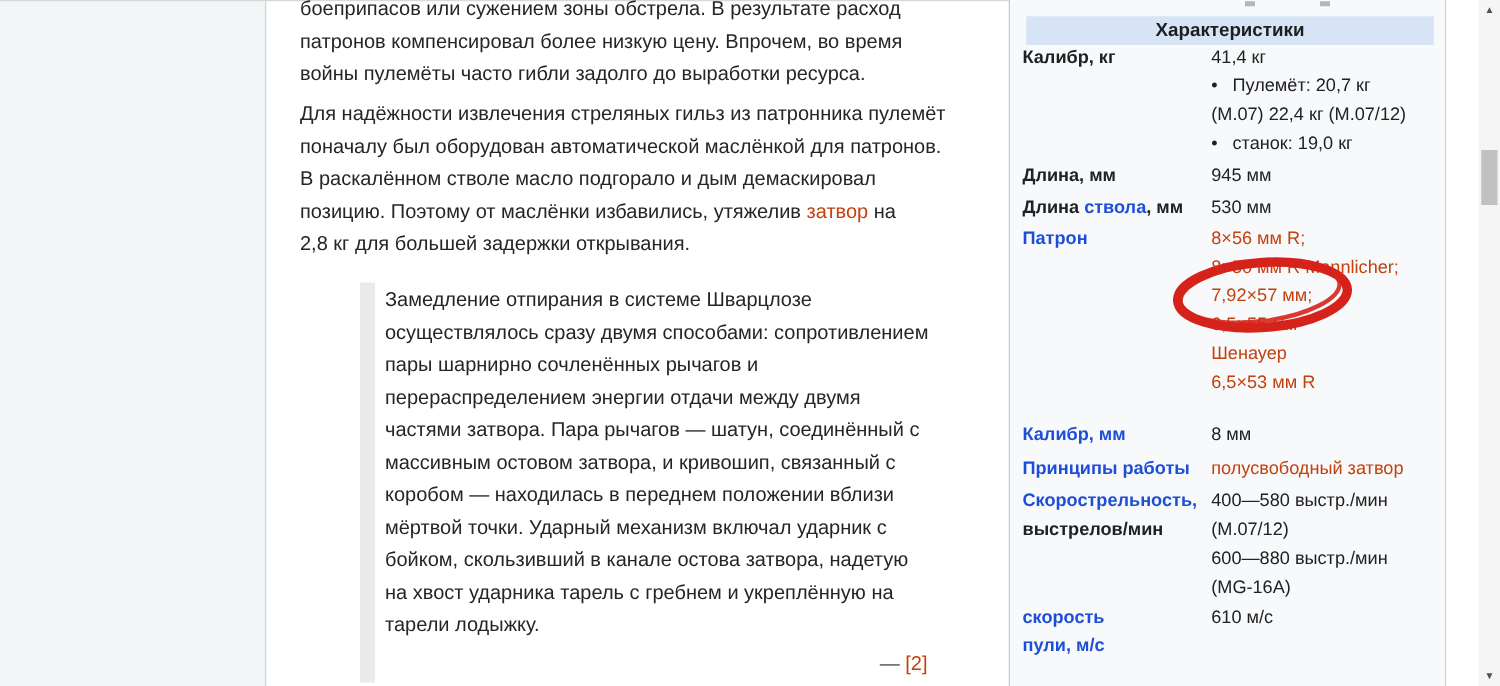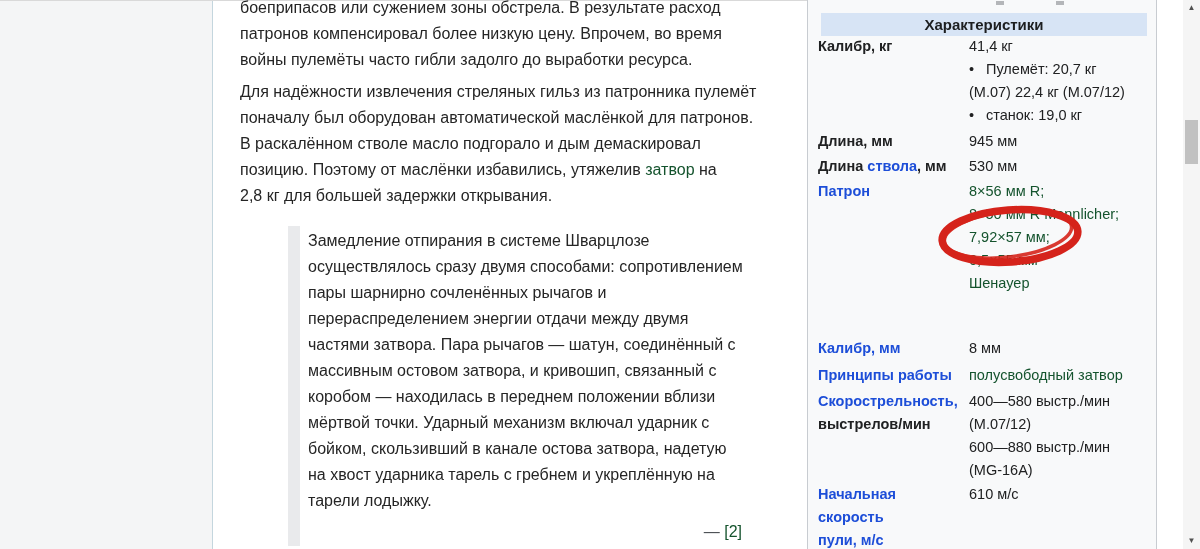--- a/index.html
+++ b/index.html
@@ -9,21 +9,21 @@
     font-family:"Liberation Sans", sans-serif; color:#202122;
   }
   .abs { position:absolute; }
 
   
   .sidebar { left:0; top:0; width:213px; height:549px; background:#f4f5f6; border-right:1px solid #c4d6de; }
   .top-line { left:0; top:0; width:1157px; height:1px; background:#d9d9d9; }
 
   
   .aline { position:absolute; white-space:nowrap; font-size:16px; line-height:26px; height:26px; color:#252525; }
-  a.wlink, .wlink { color:#14532d; text-decoration:none; cursor:pointer; }
+  a.wlink, .wlink { color:#c2410c; text-decoration:none; cursor:pointer; }
 
   
   .quote-bar { left:288px; top:226px; width:12px; height:320px; background:#e9eaec; }
   .attrib { position:absolute; left:600px; top:519px; width:142px; height:26px; line-height:26px; font-size:16px; text-align:right; white-space:nowrap; }
   .attrib .dash { color:#4a4e52; }
 
   
   .infobox { left:807px; top:0; width:350px; height:549px; background:#f8f9fa; border-left:1px solid #c8ccd1; border-right:1px solid #c8ccd1; font-size:14.5px; line-height:23px; }
   .ib-header { position:absolute; left:13px; top:13px; width:326px; height:23px; background:#d7e4f5; text-align:center; font-weight:700; font-size:15px; line-height:23px; color:#1c1e20; }
   .ib-row { position:absolute; left:0; width:350px; }
@@ -111,20 +111,21 @@
   </div>
 
   <div class="ib-row" style="top:180px;">
     <div class="ib-label wlink">Патрон</div>
     <div class="ib-value">
       <div class="vline"><a class="wlink">8×56 мм R;</a></div>
       <div class="vline"><a class="wlink">8×50 мм R Mannlicher;</a></div>
       <div class="vline"><a class="wlink">7,92×57 мм;</a></div>
       <div class="vline"><a class="wlink">6,5×55 мм</a></div>
       <div class="vline"><a class="wlink">Шенауер</a></div>
+      <div class="vline"><a class="wlink">6,5×53 мм R</a></div>
     </div>
   </div>
 
   <div class="ib-row" style="top:337px;">
     <div class="ib-label wlink">Калибр, мм</div>
     <div class="ib-value">
         <div class="vline">8 мм</div>
       </div>
   </div>
 
@@ -143,21 +144,20 @@
     <div class="ib-value">
       <div class="vline">400—580 выстр./мин</div>
       <div class="vline">(М.07/12)</div>
       <div class="vline">600—880 выстр./мин</div>
       <div class="vline">(MG-16A)</div>
     </div>
   </div>
 
   <div class="ib-row" style="top:483px;">
     <div class="ib-label">
-      <div class="vline"><a class="wlink">Начальная</a></div>
       <div class="vline"><a class="wlink">скорость</a></div>
       <div class="vline"><a class="wlink">пули, м/с</a></div>
     </div>
     <div class="ib-value">
         <div class="vline">610 м/с</div>
       </div>
   </div>
 </div>
 
 <div class="abs right-margin"></div>

